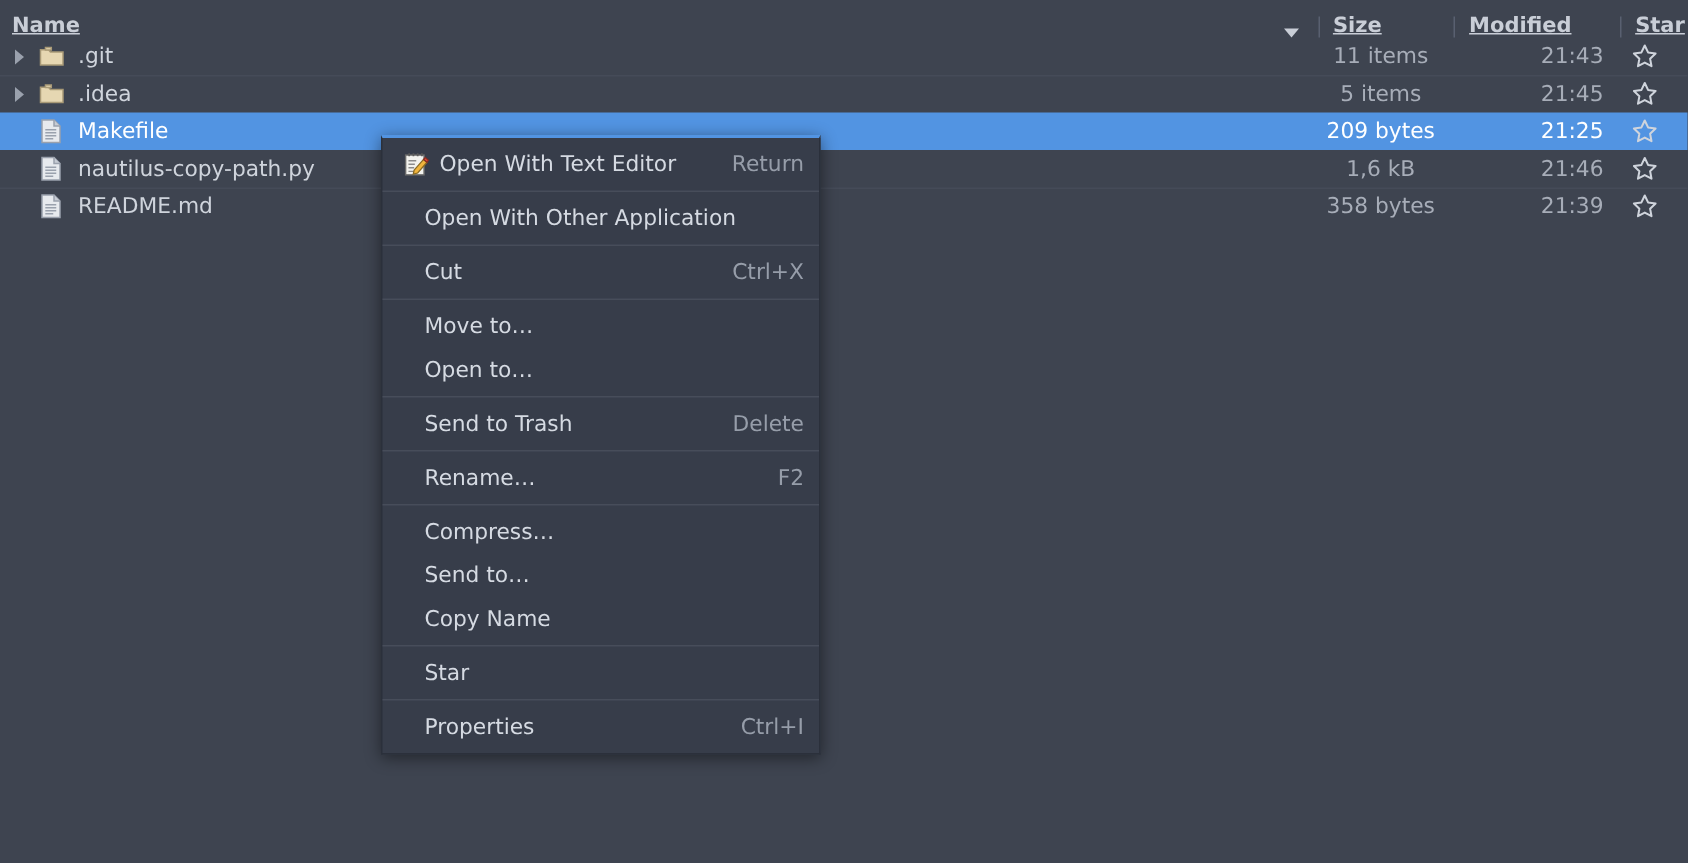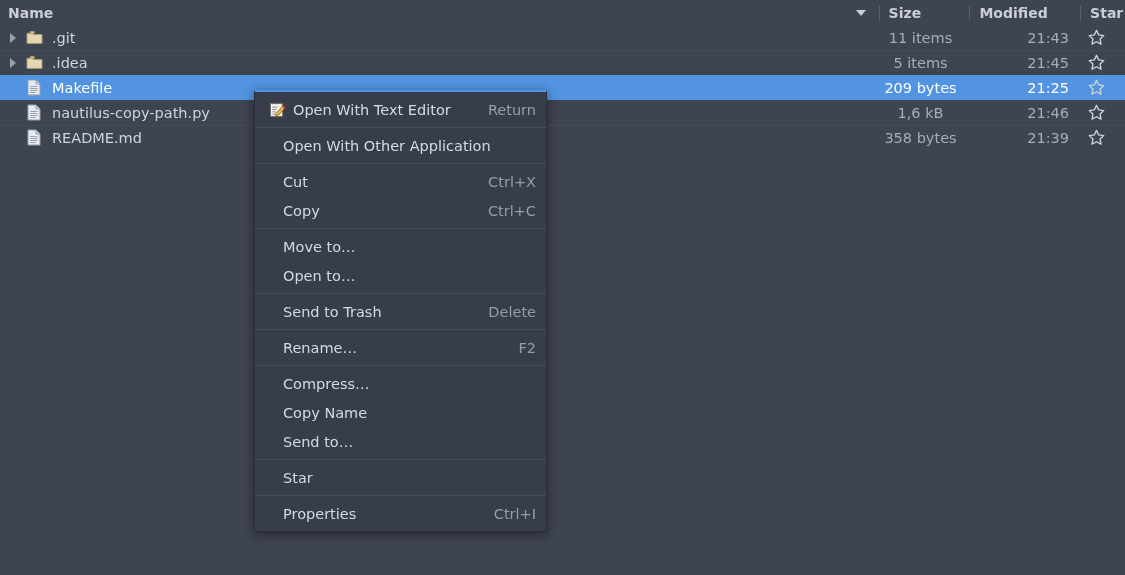--- a/index.html
+++ b/index.html
@@ -20,26 +20,27 @@
 
   
   #file-manager {
     position: absolute;
     inset: 0;
     background: #3e4450;
   }
 
   .list-header {
     display: flex;
-    align-items: center;
+    align-items: flex-end;
     height: 25px;
     background: #3e4450;
     color: #c9ced7;
     font-weight: bold;
     font-size: 14px;
+    text-decoration: underline;
   }
   .col-name   { width: 845px; padding-left: 8px; box-sizing: border-box; }
   .col-sortarrow { width: 36px; display: flex; align-items: center; justify-content: center; }
   .col-size   { width: 90px; box-sizing: border-box; padding-left: 9px; }
   .col-mod    { width: 110px; box-sizing: border-box; padding-left: 9px; }
   .col-star   { width: 44px; box-sizing: border-box; padding-left: 9px; }
 
   .hdr-sep {
     width: 1px;
     height: 14px;
@@ -348,24 +349,20 @@
     </div>
     <div class="menu-sep"></div>
     <div class="menu-item">
       <span class="mi-label">Open With Other Application</span>
     </div>
     <div class="menu-sep"></div>
     <div class="menu-item">
       <span class="mi-label">Cut</span>
       <span class="mi-accel">Ctrl+X</span>
     </div>
-    <div class="menu-item">
-      <span class="mi-label">Copy</span>
-      <span class="mi-accel">Ctrl+C</span>
-    </div>
     <div class="menu-sep"></div>
     <div class="menu-item">
       <span class="mi-label">Move to…</span>
     </div>
     <div class="menu-item">
       <span class="mi-label">Open to…</span>
     </div>
     <div class="menu-sep"></div>
     <div class="menu-item">
       <span class="mi-label">Send to Trash</span>
@@ -374,24 +371,24 @@
     <div class="menu-sep"></div>
     <div class="menu-item">
       <span class="mi-label">Rename…</span>
       <span class="mi-accel">F2</span>
     </div>
     <div class="menu-sep"></div>
     <div class="menu-item">
       <span class="mi-label">Compress…</span>
     </div>
     <div class="menu-item">
+      <span class="mi-label">Send to…</span>
+    </div>
+    <div class="menu-item">
       <span class="mi-label">Copy Name</span>
-    </div>
-    <div class="menu-item">
-      <span class="mi-label">Send to…</span>
     </div>
     <div class="menu-sep"></div>
     <div class="menu-item">
       <span class="mi-label">Star</span>
     </div>
     <div class="menu-sep"></div>
     <div class="menu-item">
       <span class="mi-label">Properties</span>
       <span class="mi-accel">Ctrl+I</span>
     </div>

